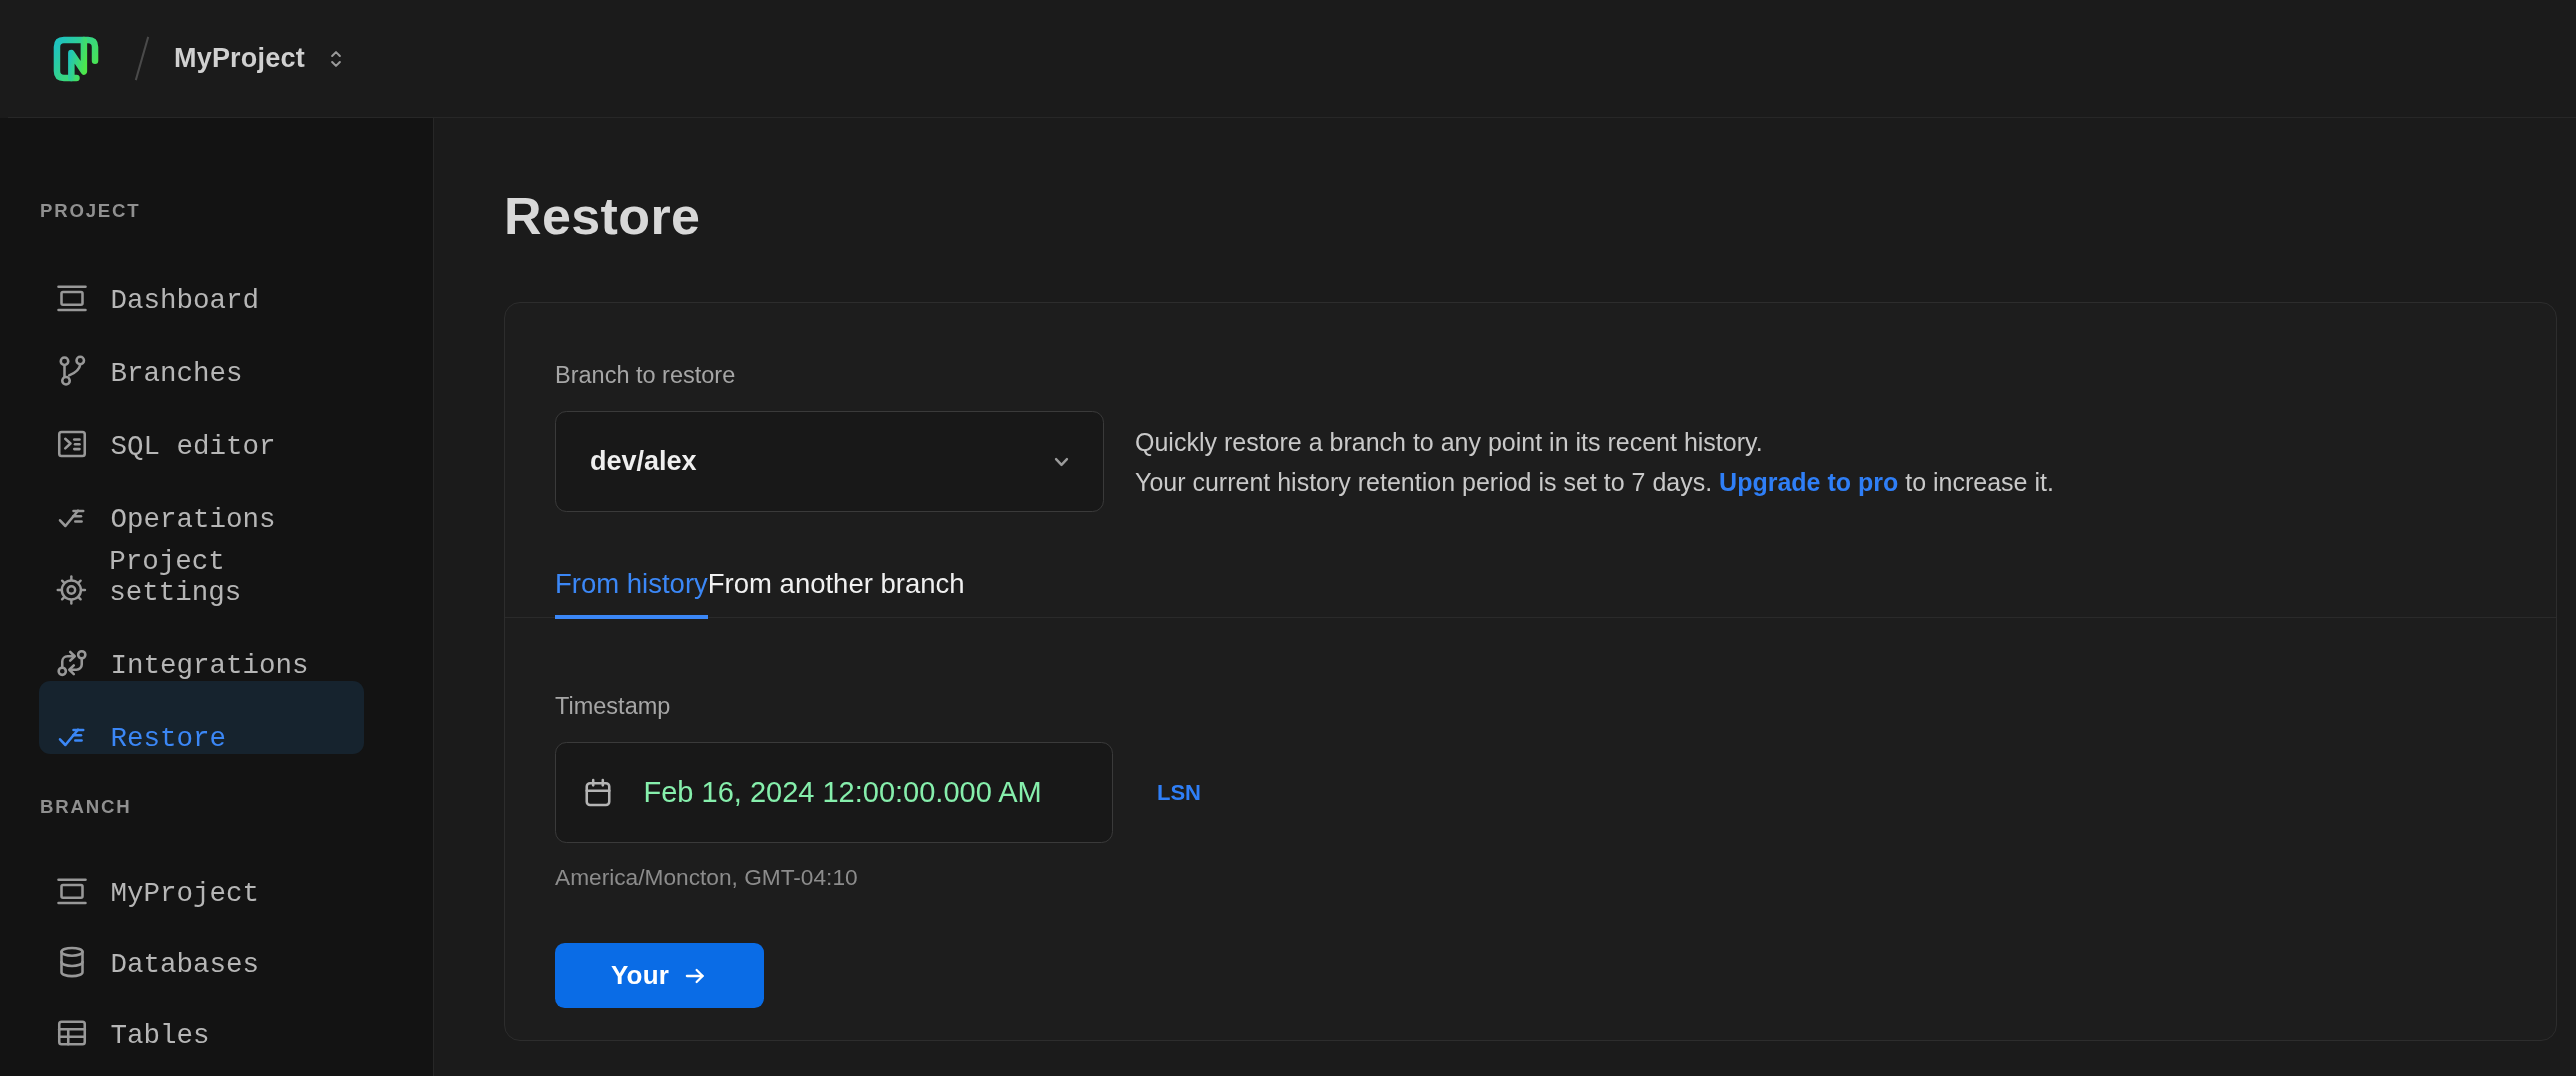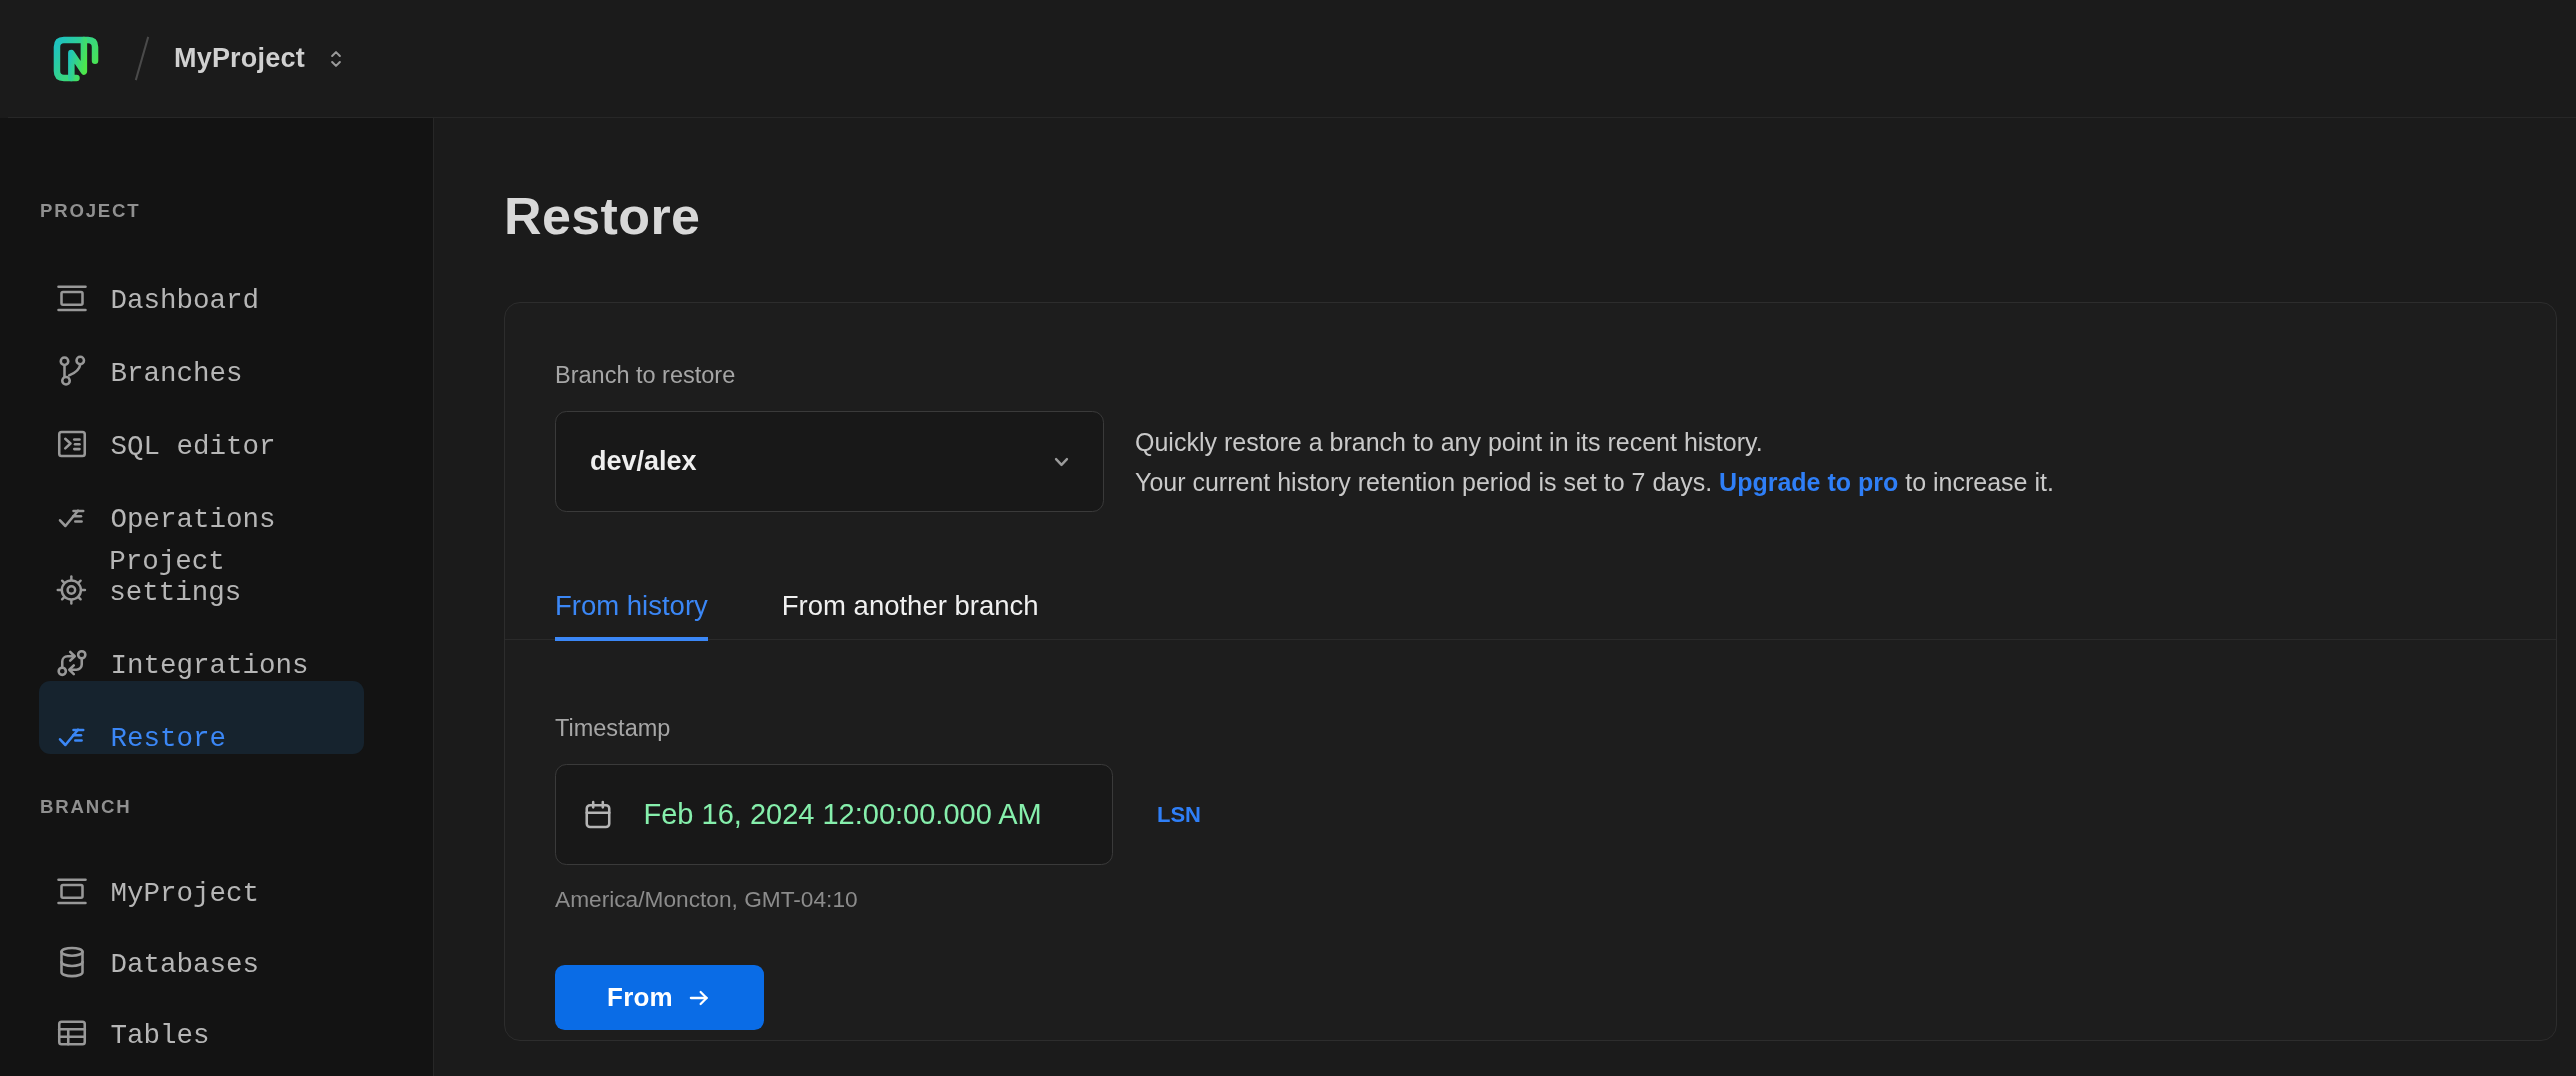--- a/index.html
+++ b/index.html
@@ -88,23 +88,23 @@
     width:549px;height:101px;background:var(--input-bg);
     border:1.6px solid var(--input-border);border-radius:11.3px;
     display:flex;align-items:center;cursor:pointer;
   }
   .dropdown{justify-content:space-between;padding:0 27.5px 0 34px}
   .dropdown .value{font-size:27px;font-weight:600;color:var(--text-bright)}
   .help{margin-left:31px;font-size:25px;line-height:40px;color:#c9c9c9}
   .help .link{color:var(--link);font-weight:600;cursor:pointer}
 
   .tabs{
-    margin:78px 0 0 -50px;padding-left:50px;
+    margin:56px 0 0 -50px;padding-left:50px;
     border-bottom:1.6px solid #2a2a2a;
-    display:flex;gap:74px;
+    display:flex;
   }
   .tab{
     font-size:27.5px;font-weight:500;color:#f0f0f0;
     padding-bottom:14.6px;margin-bottom:-1.6px;
     border-bottom:4px solid transparent;cursor:pointer;
   }
   .tab.active{color:var(--accent);border-bottom-color:var(--accent)}
 
   .ts-label{margin-top:74px}
   .row2{margin-top:21px}
@@ -291,21 +291,21 @@
             <path d="M15.2 3.3v3.6"></path>
         </svg>
         <span class="value">Feb 16, 2024 12:00:00.000 AM</span>
       </div>
       <span class="lsn">LSN</span>
     </div>
 
     <div class="tz">America/Moncton, GMT-04:10</div>
 
     <button class="next-btn">
-      <span>From</span>
+      <span>Your</span>
       <svg class="icon24" style="width:26px;height:26px;stroke:#fff;stroke-width:2.1" viewBox="0 0 24 24">
         <path d="M4.5 12h14.5"></path>
           <path d="M13.5 6.5 19 12l-5.5 5.5"></path>
       </svg>
     </button>
 
   </section>
 </main>
 
 

